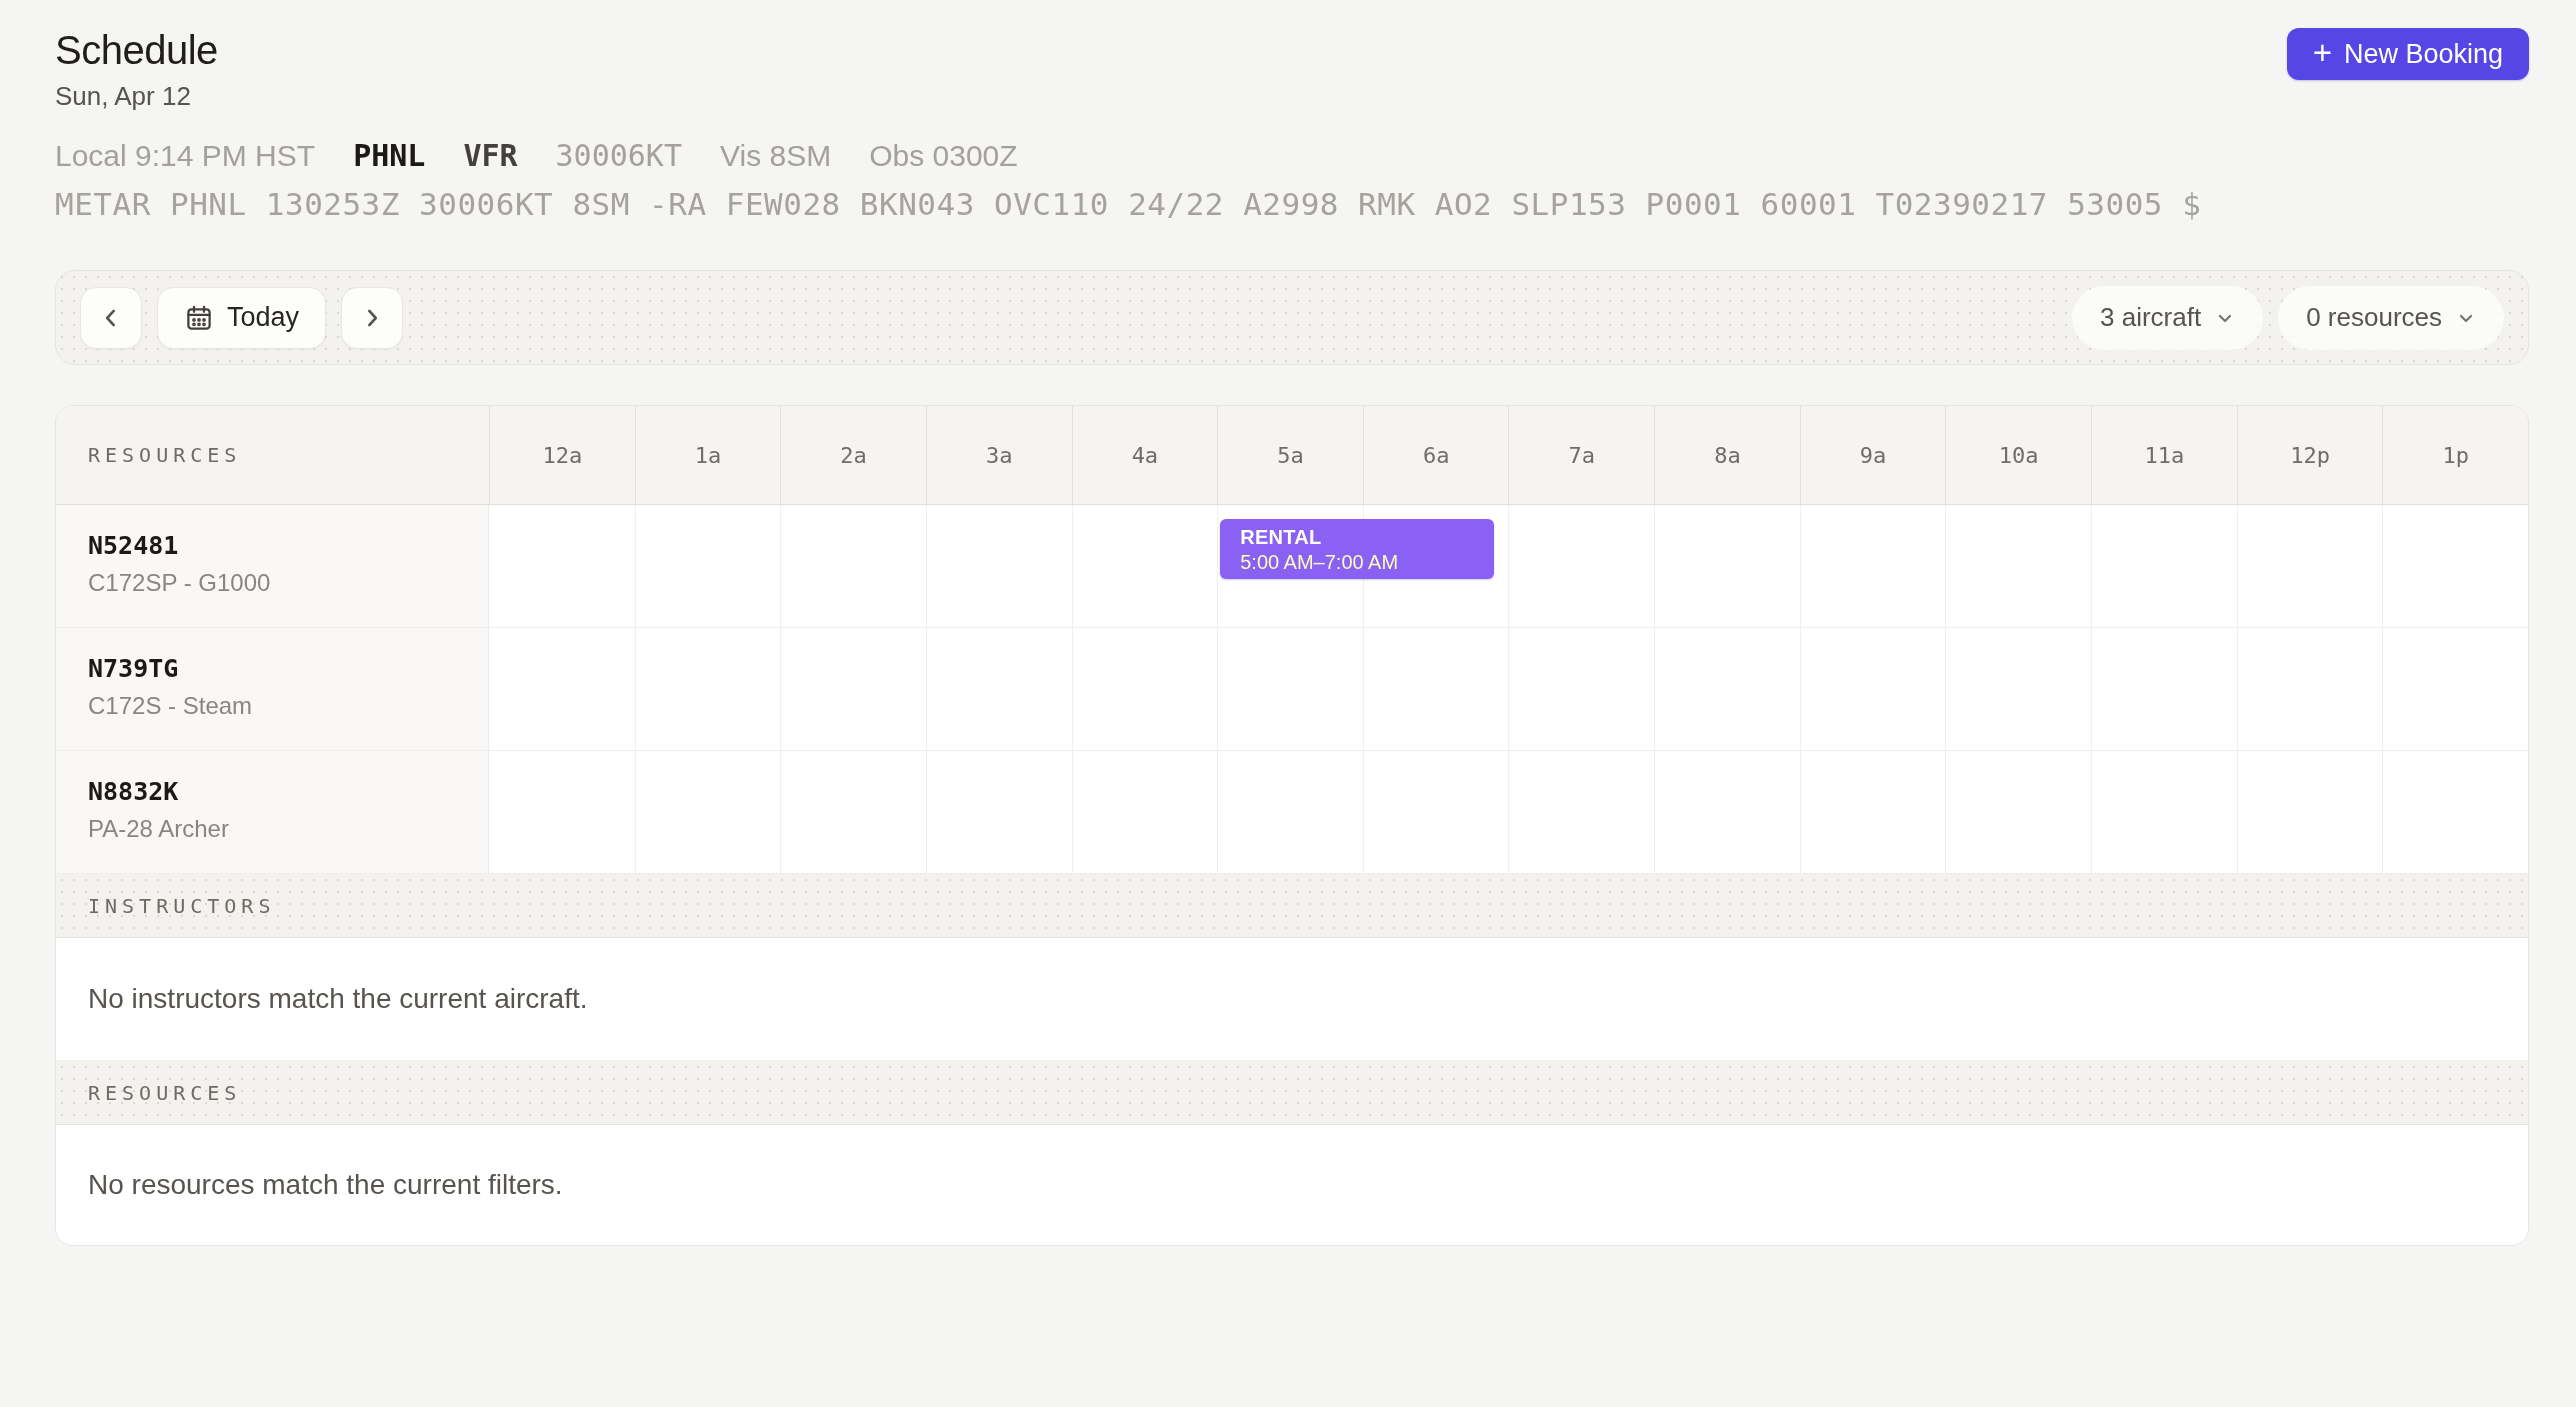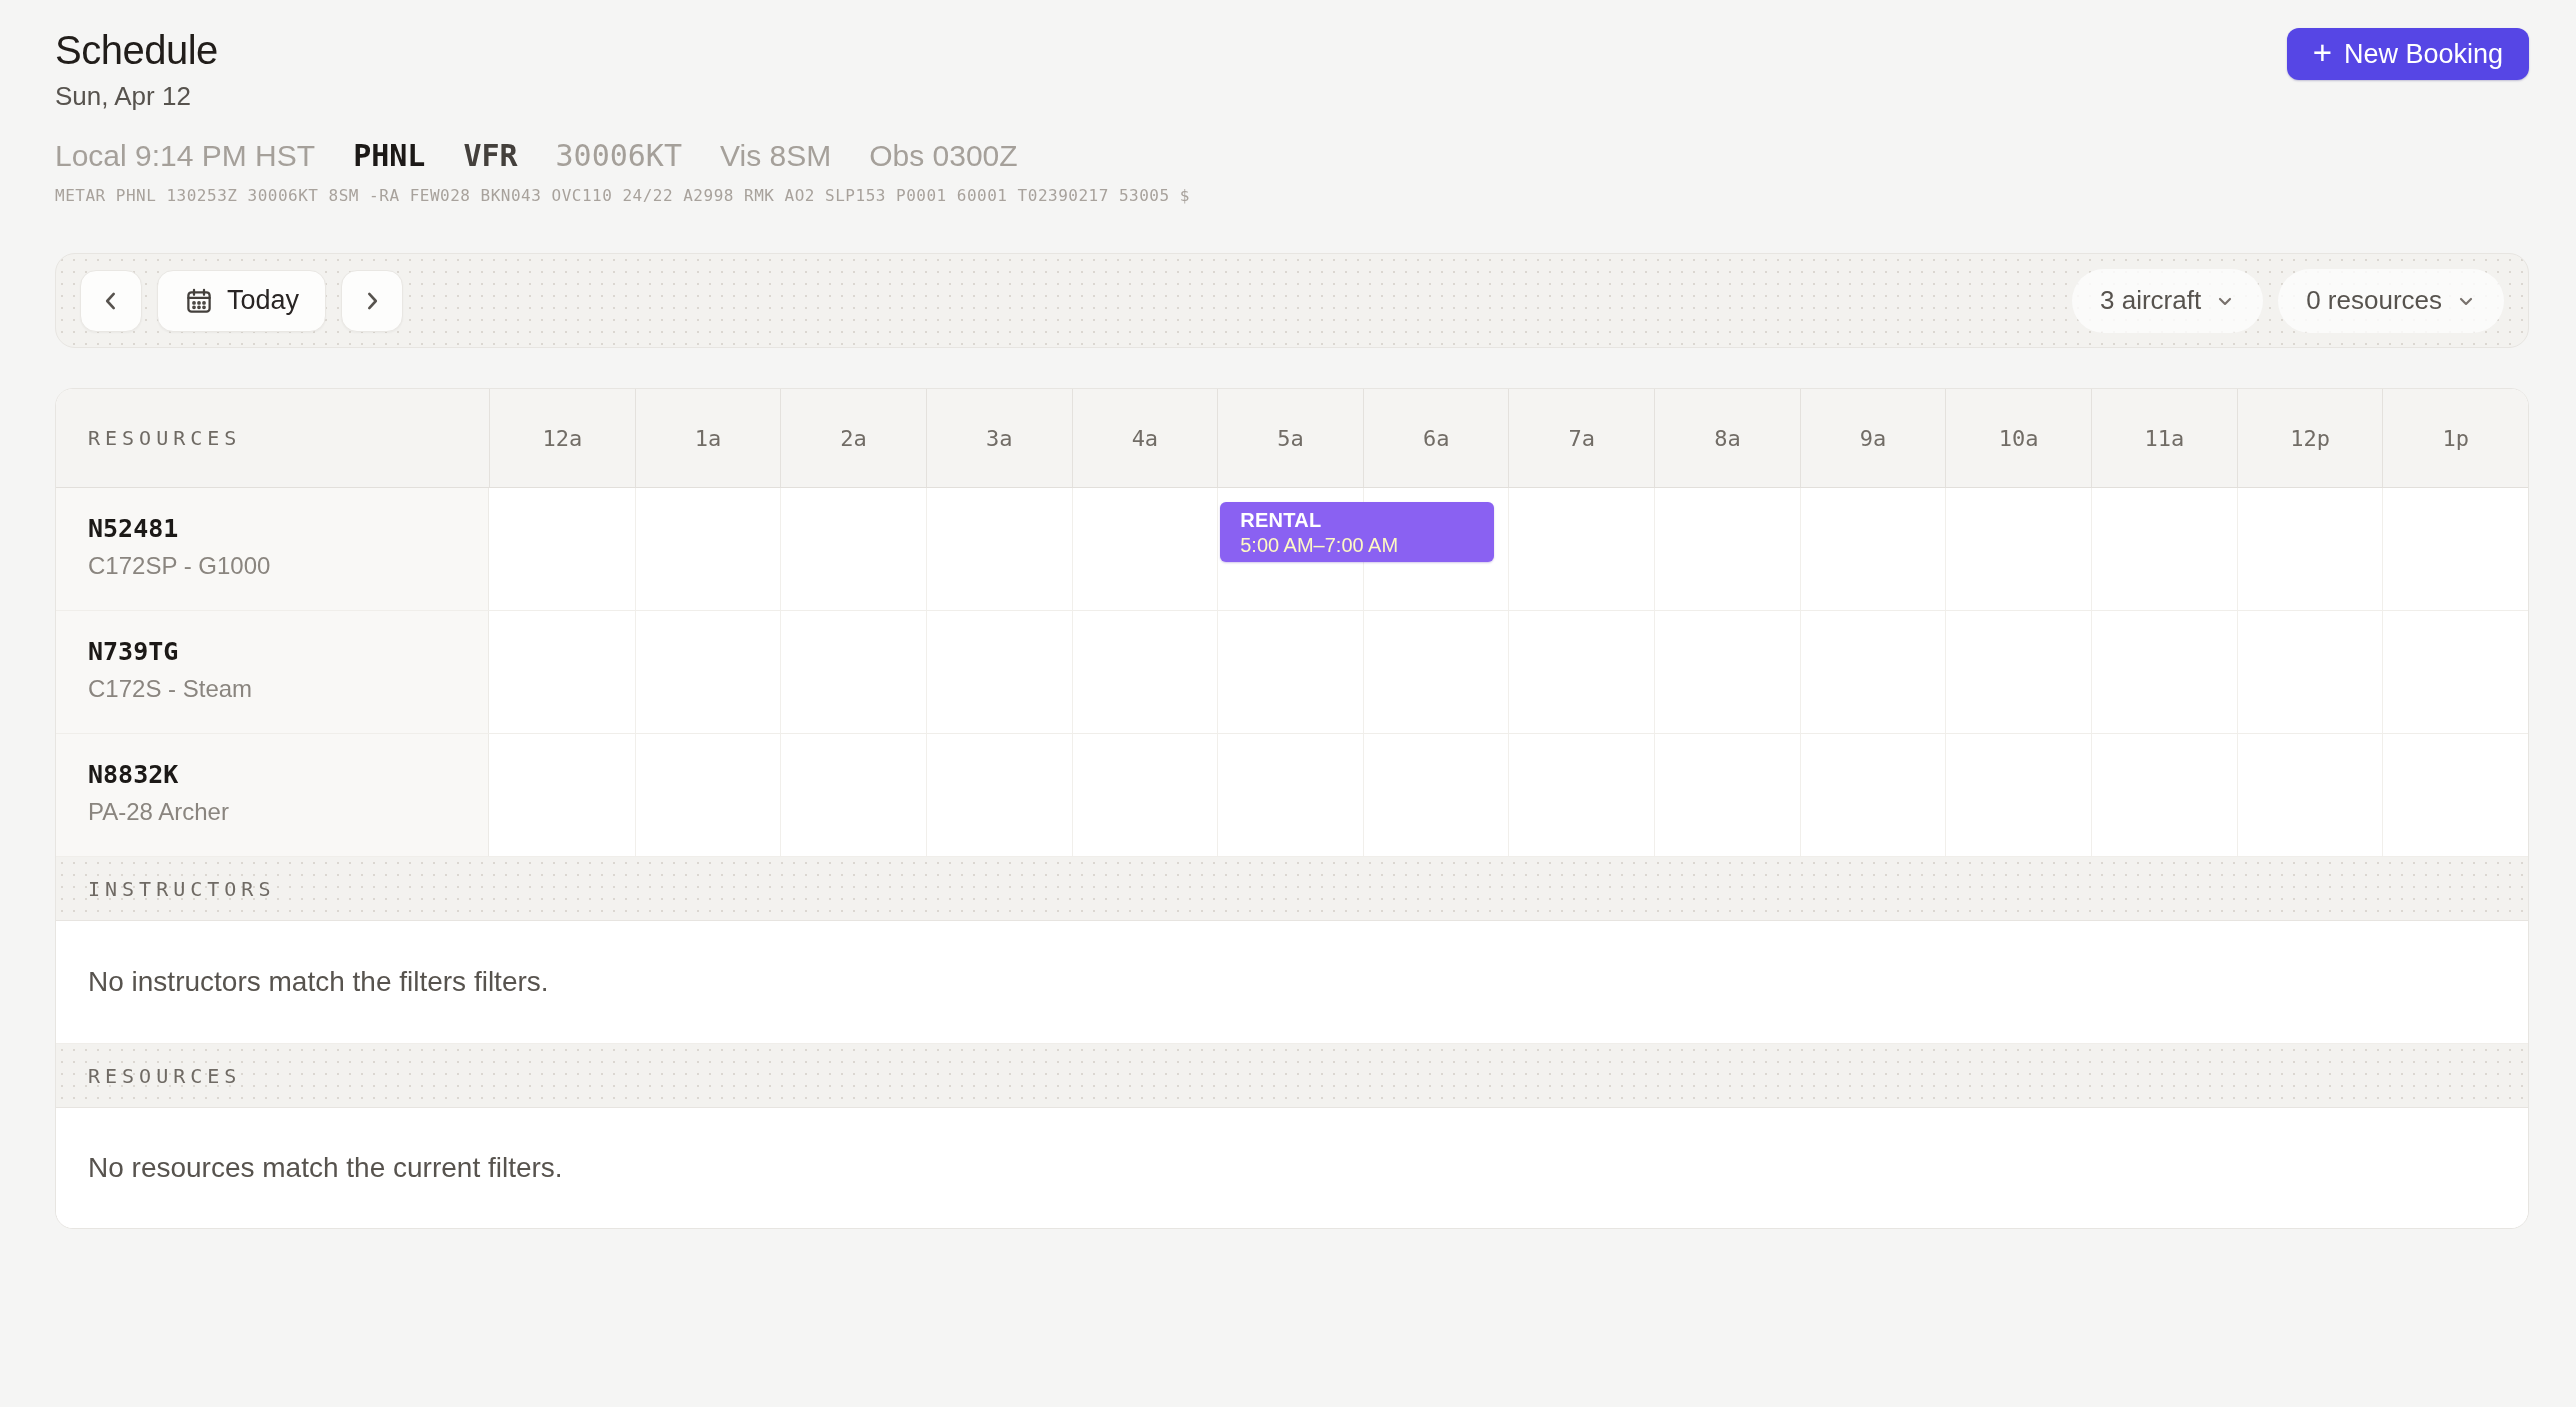--- a/index.html
+++ b/index.html
@@ -28,21 +28,21 @@
     cursor: pointer; box-shadow: 0 1px 2px rgba(40,30,120,.25);
   }
   .new-booking-btn .plus { font-size: 33px; font-weight: 300; line-height: 1; margin-top: -3px; }
 
   .weather-line {
     display: flex; align-items: baseline; gap: 38px;
     margin-top: 26px; font-size: 30px; color: #a5a09a;
   }
   .weather-line .station { color: #1c1917; font-weight: 700; }
   .weather-line .rules   { color: #44403c; font-weight: 700; }
-  .metar-line { margin-top: 13px; font-size: 16px; color: #a8a29c; letter-spacing: 0.5px; white-space: nowrap; }
+  .metar-line { margin-top: 13px; font-size: 31px; color: #a8a29c; letter-spacing: 0.5px; white-space: nowrap; }
 
   
   .dotted {
     background-color: #f3f2ef;
     background-image: radial-gradient(circle, #dbd7d1 1.3px, transparent 1.4px);
     background-size: 12px 12px;
   }
   .toolbar {
     margin-top: 48px; height: 95px;
     border: 1px solid #e7e5e1; border-radius: 20px;
@@ -297,20 +297,20 @@
           <div class="slot"></div>
           <div class="slot"></div>
           <div class="slot"></div>
           <div class="slot"></div>
           <div class="slot"></div>
           <div class="slot"></div>
       </div>
     </div>
 
     <div class="section-row tall dotted">INSTRUCTORS</div>
-    <div class="empty-row">No instructors match the filters filters.</div>
+    <div class="empty-row">No instructors match the current aircraft.</div>
 
     <div class="section-row tall dotted">RESOURCES</div>
     <div class="empty-row last">No resources match the current filters.</div>
 
   </div>
 </div>
 
 
 </body></html>

